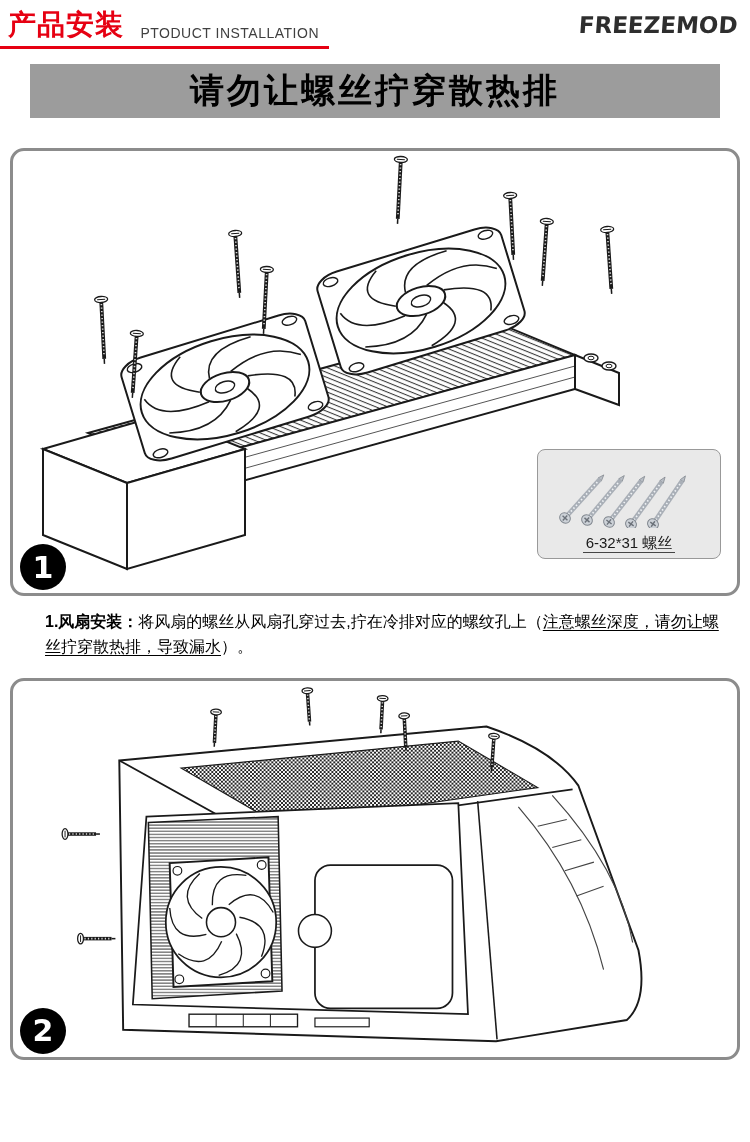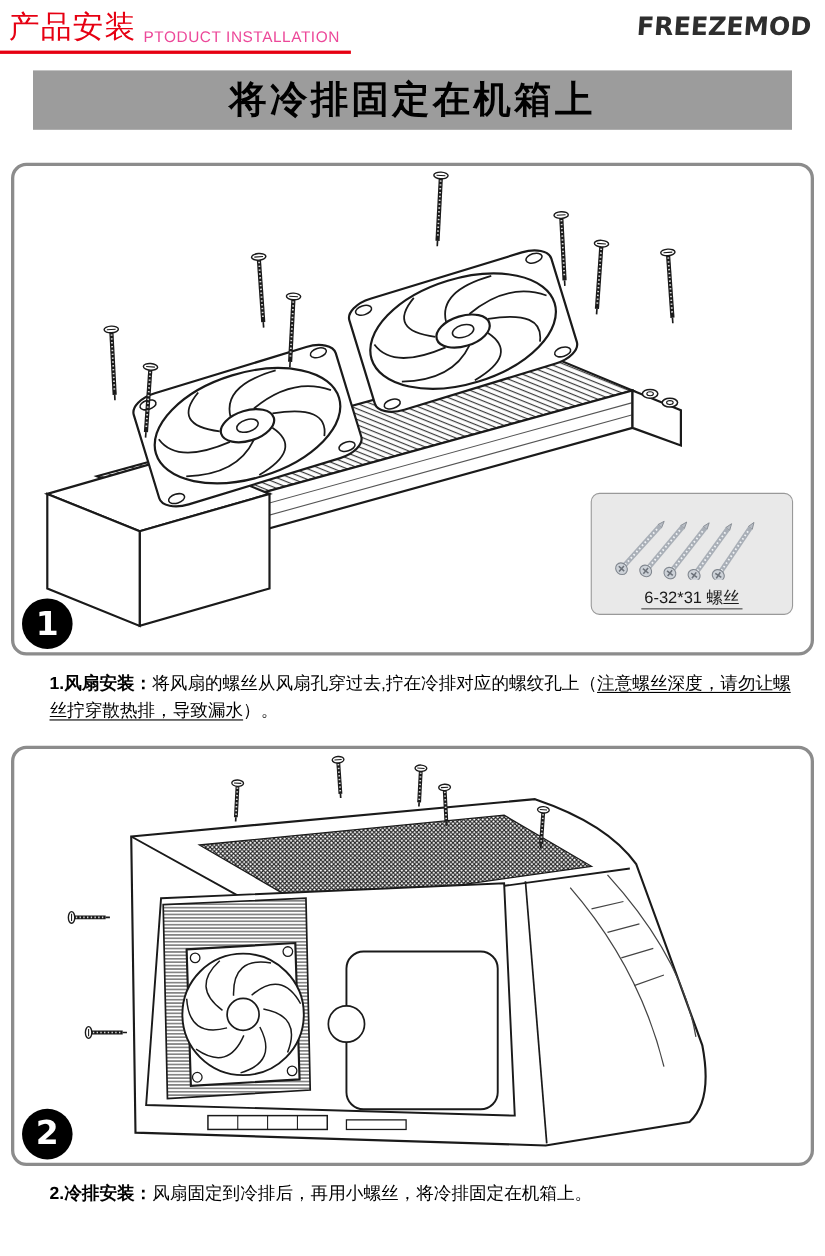--- a/index.html
+++ b/index.html
@@ -1,21 +1,21 @@
 <!DOCTYPE html>
 <html><head>
 <meta charset="utf-8">
 <style>
   html,body{margin:0;padding:0;background:#fff;}
   body{width:750px;height:1142px;font-family:"Liberation Sans","DejaVu Sans",sans-serif;color:#111;overflow:hidden;}
   
   .hdr{display:flex;justify-content:space-between;align-items:flex-start;padding:6px 8px 0 0;height:44px;}
   .hdr-left{border-bottom:3px solid #e60012;padding:0 10px 2px 8px;display:inline-block;min-width:284px;}
-  .t-cn{color:#e60012;font-size:28px;font-weight:normal;letter-spacing:1px;vertical-align:bottom;}
-  .t-en{color:#ec4899;font-size:14px;margin-left:2px;vertical-align:bottom;position:relative;top:-3px;letter-spacing:.5px;}
+  .t-cn{color:#e60012;font-size:28px;font-weight:bold;letter-spacing:1px;vertical-align:bottom;}
+  .t-en{color:#404040;font-size:14px;margin-left:12px;vertical-align:bottom;position:relative;top:-3px;letter-spacing:.5px;}
   .brand{font-size:23px;font-weight:800;color:#2e2e2e;letter-spacing:0;transform:skewX(-4deg);padding:6px 4px 0 0;font-family:"DejaVu Sans","Liberation Sans",sans-serif;}
   
   .banner{margin:14px 30px 0;background:#9c9c9c;height:54px;display:flex;align-items:center;justify-content:center;}
   .banner span{font-size:34px;font-weight:bold;color:#000;letter-spacing:3px;}
   
   .figure-box{position:relative;margin:30px 10px 0;border:3px solid #8c8c8c;border-radius:14px;height:442px;background:#fff;}
   .figure-box.second{height:376px;margin-top:18px;}
   .figure-box > svg{display:block;border-radius:12px;}
   .badge{position:absolute;left:7px;bottom:3px;width:46px;height:46px;border-radius:50%;background:#000;color:#fff;display:flex;align-items:center;justify-content:center;font-size:30px;font-weight:bold;font-family:"DejaVu Sans",sans-serif;}
   .inset{position:absolute;right:16px;bottom:34px;width:176px;background:#e9e9e9;border:1px solid #999;border-radius:8px;padding:6px 3px 5px;text-align:center;}
@@ -33,21 +33,21 @@
 
   <header class="hdr">
     <div class="hdr-left">
       <span class="t-cn">产品安装</span>
       <span class="t-en">PTODUCT INSTALLATION</span>
     </div>
     <div class="brand">FREEZEMOD</div>
   </header>
 
   <div class="banner">
-    <span>将冷排固定在机箱上</span>
+    <span>请勿让螺丝拧穿散热排</span>
   </div>
 
   <section class="figure-box">
     <svg width="724" height="442" viewBox="0 0 724 442">
       <defs>
         <pattern id="fins1" width="4.5" height="10" patternUnits="userSpaceOnUse" patternTransform="rotate(-68)">
           <line x1="2.2" y1="0" x2="2.2" y2="10" stroke="#3a3a3a" stroke-width="1.1"></line>
         </pattern>
         <g id="screwL">
           <line x1="0" y1="3" x2="0" y2="62" stroke="#1a1a1a" stroke-width="3.8"></line>
@@ -211,15 +211,14 @@
         <use href="#screwS" transform="translate(56,266) rotate(-90)"></use>
       </g>
     </svg>
 
 
     <div class="badge">
         <span>2</span>
       </div>
   </section>
 
-  <p class="caption"><b>2.冷排安装：</b><span>风扇固定到冷排后，再用小螺丝，将冷排固定在机箱上。</span></p>
 
 </div>
 
 </body></html>

